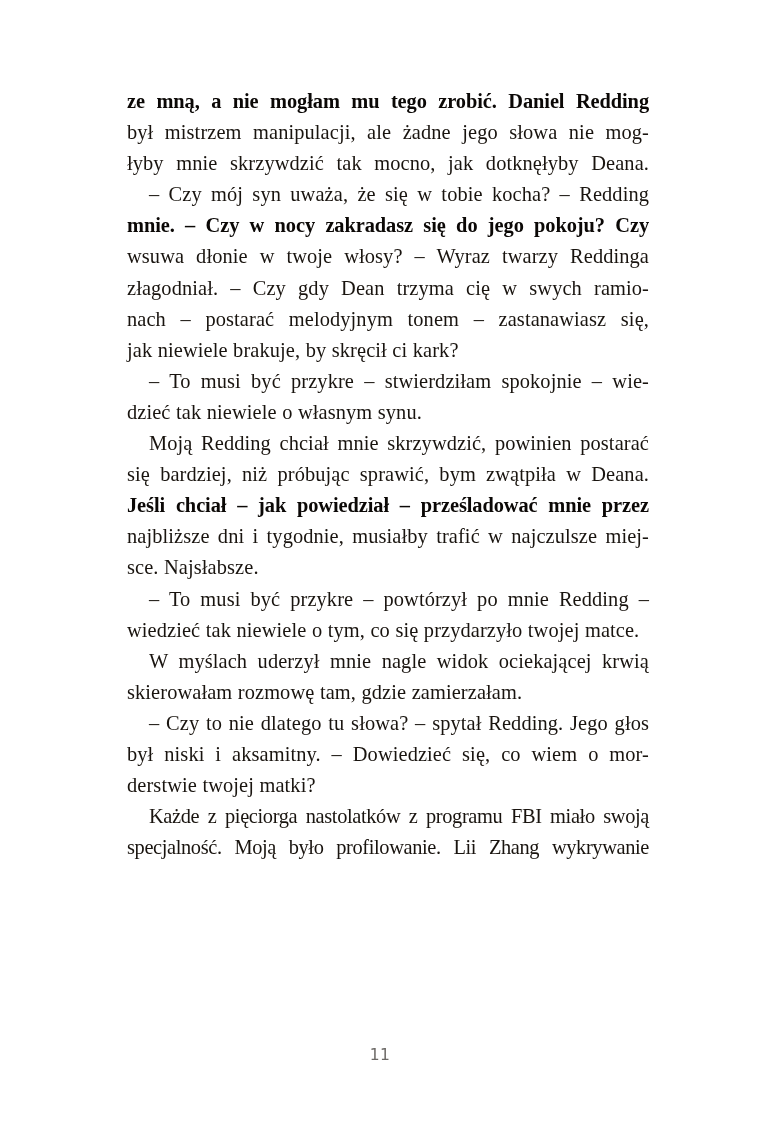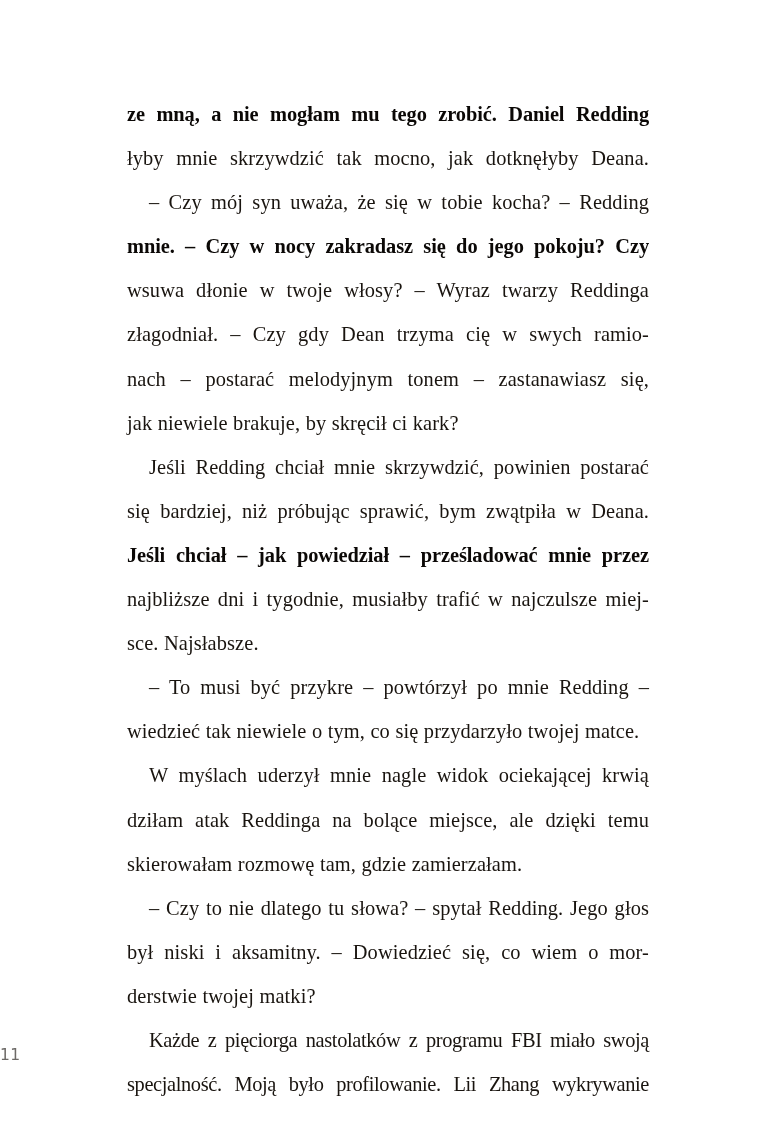--- a/index.html
+++ b/index.html
@@ -44,21 +44,20 @@
   }
 
   
   .para.cont {
     text-indent: 0;
   }
 
   
   .ln {
     display: block;
-    margin-top: 13px;
   }
   
   .ln.heavy {
     font-weight: 700;
     color: #0b0806;
     letter-spacing: -0.004em;
   }
   
   .ln.tight {
     letter-spacing: -0.018em;
@@ -78,67 +77,72 @@
   .ln.ind {
     text-indent: 22px;
   }
 
   
   #folio {
     position: absolute;
     left: 0;
     right: 0;
     top: 1046px;
+    text-align: center;
   }
   #folio .folio-num {
     font-family: "DejaVu Sans", "Liberation Sans", sans-serif;
     font-size: 15.5px;
     letter-spacing: 0.02em;
     color: #6d6a67;
     font-weight: 400;
   }
 </style>
 </head>
 <body>
 
 <div id="book-page">
 
   <div id="text-column">
 
     <p class="para cont">
       <span class="ln just heavy">ze mną, a nie mogłam mu tego zrobić. Daniel Redding</span>
+      <span class="ln just">był mistrzem manipulacji, ale żadne jego słowa nie mog-</span>
       <span class="ln just">łyby mnie skrzywdzić tak mocno, jak dotknęłyby Deana.</span>
     </p>
 
     <p class="para">
       <span class="ln just ind">– Czy mój syn uważa, że się w tobie kocha? – Redding</span>
       <span class="ln just heavy">mnie. – Czy w nocy zakradasz się do jego pokoju? Czy</span>
       <span class="ln just">wsuwa dłonie w twoje włosy? – Wyraz twarzy Reddinga</span>
       <span class="ln just">złagodniał. – Czy gdy Dean trzyma cię w swych ramio-</span>
       <span class="ln just">nach – postarać melodyjnym tonem – zastanawiasz się,</span>
       <span class="ln last">jak niewiele brakuje, by skręcił ci kark?</span>
     </p>
 
+    <p class="para">
+      <span class="ln just ind">– To musi być przykre – stwierdziłam spokojnie – wie-</span>
+      <span class="ln last">dzieć tak niewiele o własnym synu.</span>
+    </p>
 
     <p class="para">
-      <span class="ln just ind">Jeśli Redding chciał mnie skrzywdzić, powinien postarać</span>
+      <span class="ln just ind">Moją Redding chciał mnie skrzywdzić, powinien postarać</span>
       <span class="ln just">się bardziej, niż próbując sprawić, bym zwątpiła w Deana.</span>
       <span class="ln just heavy">Jeśli chciał – jak powiedział – prześladować mnie przez</span>
       <span class="ln just">najbliższe dni i tygodnie, musiałby trafić w najczulsze miej-</span>
       <span class="ln last">sce. Najsłabsze.</span>
     </p>
 
     <p class="para">
       <span class="ln just ind">– To musi być przykre – powtórzył po mnie Redding –</span>
       <span class="ln last">wiedzieć tak niewiele o tym, co się przydarzyło twojej matce.</span>
     </p>
 
     <p class="para">
       <span class="ln just ind">W myślach uderzył mnie nagle widok ociekającej krwią</span>
-      <span class="ln just">dziłam atak Reddinga na bolące miejsce, ale dzięki temu</span>
       <span class="ln last">skierowałam rozmowę tam, gdzie zamierzałam.</span>
     </p>
 
     <p class="para">
       <span class="ln just ind">– Czy to nie dlatego tu słowa? – spytał Redding. Jego głos</span>
       <span class="ln just">był niski i aksamitny. – Dowiedzieć się, co wiem o mor-</span>
       <span class="ln last">derstwie twojej matki?</span>
     </p>
 
 

